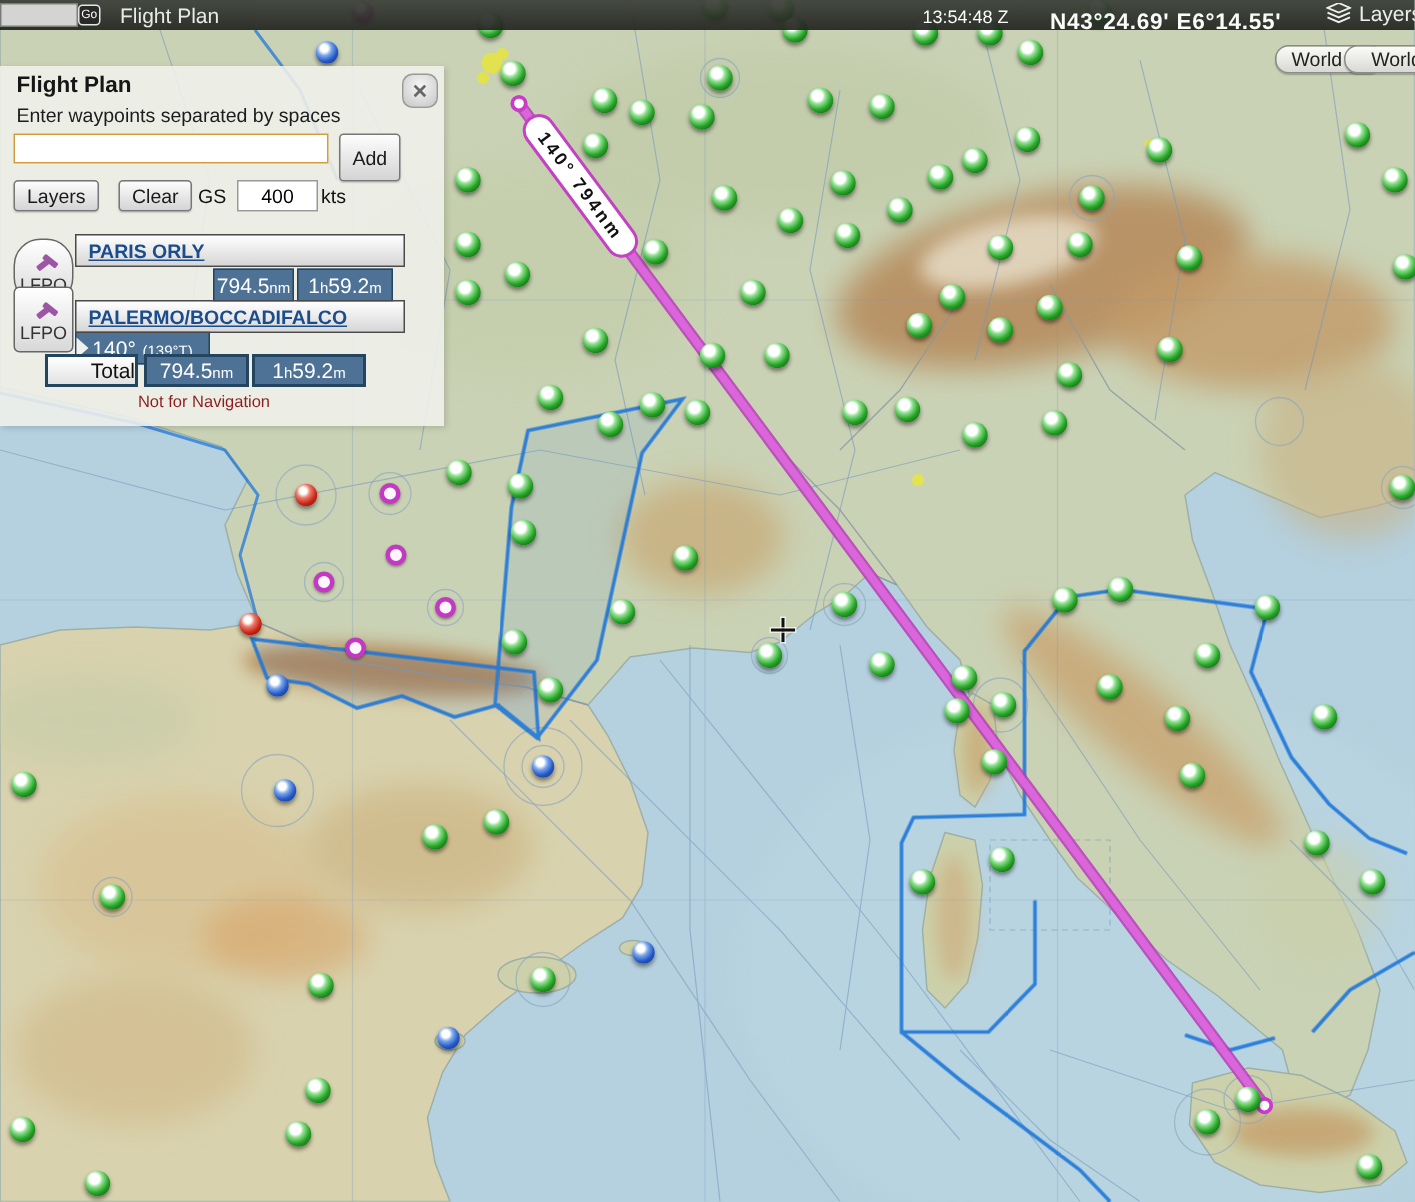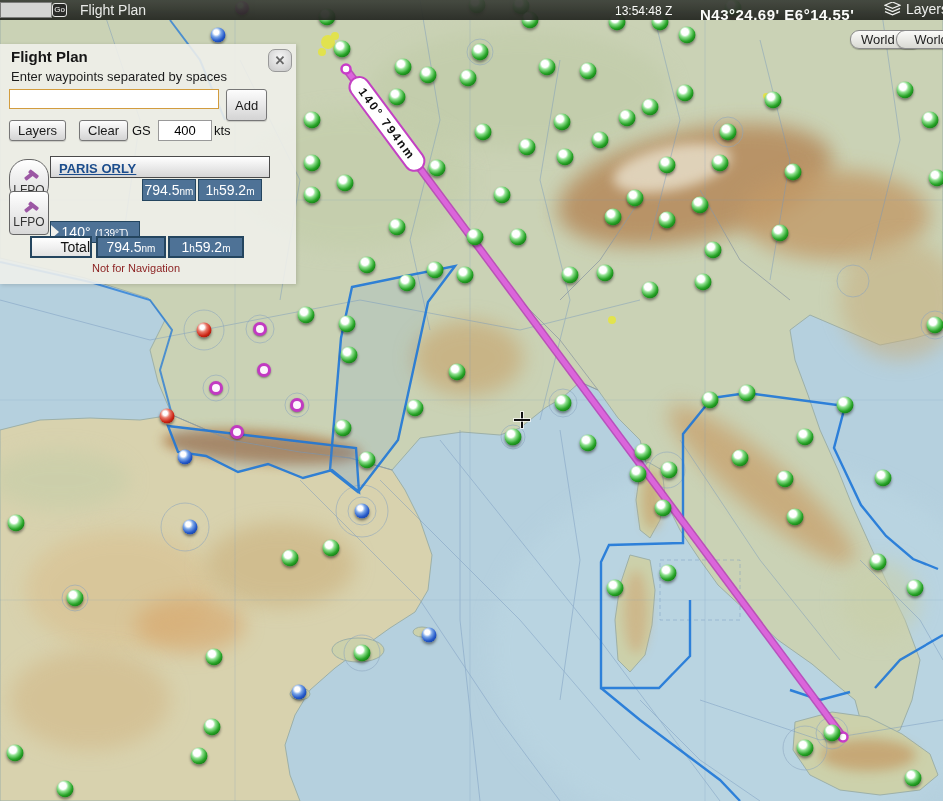--- a/index.html
+++ b/index.html
@@ -414,20 +414,23 @@
     <span class="big">1</span><span class="small">h</span><span class="big">59.2</span><span class="small">m</span>
   </div>
 
   <button class="apt-btn" style="top:147px;">
     <span class="rwy-ico">
         <i class="r1"></i>
         <i class="r2"></i>
       </span>
     <span class="code">LFPO</span>
   </button>
+  <div class="name-bar" style="top:156px;">
+    <a href="#">PALERMO/BOCCADIFALCO</a>
+  </div>
 
   <div id="total-label">Total</div>
   <div class="slate" id="total-dist">
     <span class="big">794.5</span><span class="small">nm</span>
   </div>
   <div class="slate" id="total-time">
     <span class="big">1</span><span class="small">h</span><span class="big">59.2</span><span class="small">m</span>
   </div>
   <div class="abs" id="fp-disclaimer">Not for Navigation</div>
 </div>

